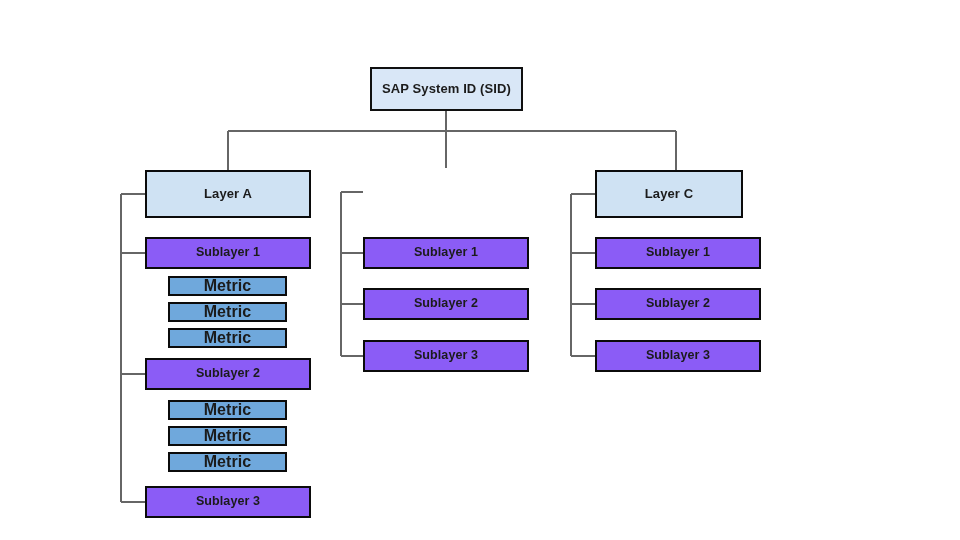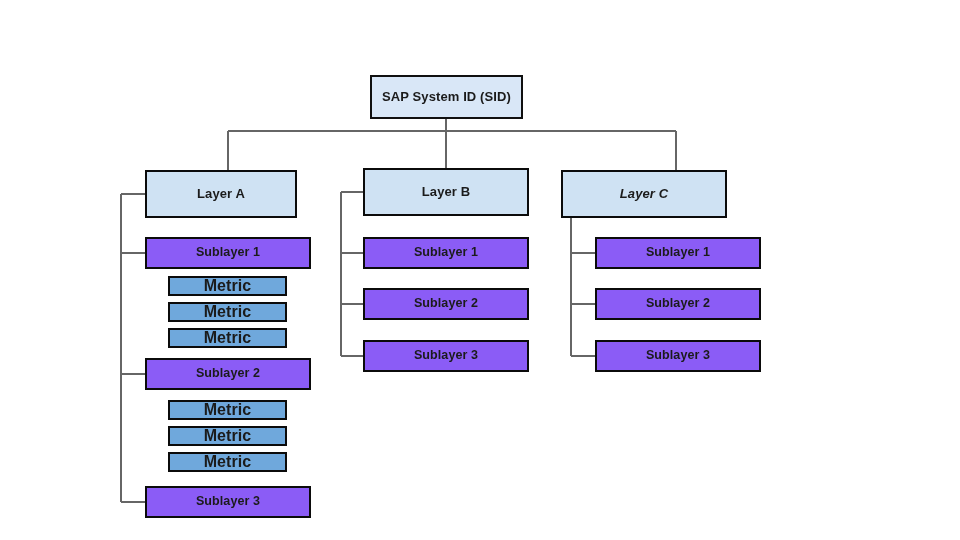--- a/index.html
+++ b/index.html
@@ -83,41 +83,40 @@
       <path d="M341,356 L363,356"></path>
 
       <path d="M571,194 L571,356"></path>
       <path d="M571,194 L595,194"></path>
       <path d="M571,253 L595,253"></path>
       <path d="M571,304 L595,304"></path>
       <path d="M571,356 L595,356"></path>
     </g>
   </svg>
 
-  <div class="node root" style="left:370px; top:75px; width:153px; height:44px;text-align:center;">SAP System ID (SID)</div>
+  <div class="node root" style="left:370px; top:67px; width:153px; height:44px;text-align:center;">SAP System ID (SID)</div>
 
-  <div class="node layer" style="left:145px; top:170px; width:152px; height:48px;">Layer A</div>
+  <div class="node layer" style="left:145px; top:170px; width:166px; height:48px;">Layer A</div>
 
   <div class="node sublayer" style="left:145px; top:237px; width:166px; height:32px;">Sublayer 1</div>
   <div class="node metric" style="left:168px; top:276px; width:119px; height:20px;">Metric</div>
   <div class="node metric" style="left:168px; top:302px; width:119px; height:20px;">Metric</div>
   <div class="node metric" style="left:168px; top:328px; width:119px; height:20px;">Metric</div>
 
   <div class="node sublayer" style="left:145px; top:358px; width:166px; height:32px;">Sublayer 2</div>
   <div class="node metric" style="left:168px; top:400px; width:119px; height:20px;">Metric</div>
   <div class="node metric" style="left:168px; top:426px; width:119px; height:20px;">Metric</div>
   <div class="node metric" style="left:168px; top:452px; width:119px; height:20px;">Metric</div>
 
   <div class="node sublayer" style="left:145px; top:486px; width:166px; height:32px;">Sublayer 3</div>
 
-  <div class="node layer" style="left:363px; top:168px; width:166px; height:48px;">Layer B</div>
 
   <div class="node sublayer" style="left:363px; top:237px; width:166px; height:32px;">Sublayer 1</div>
   <div class="node sublayer" style="left:363px; top:288px; width:166px; height:32px;">Sublayer 2</div>
   <div class="node sublayer" style="left:363px; top:340px; width:166px; height:32px;">Sublayer 3</div>
 
-  <div class="node layer" style="left:561px; top:170px; width:166px; height:48px;font-style:italic;">Layer C</div>
+  <div class="node layer" style="left:595px; top:170px; width:148px; height:48px;">Layer C</div>
 
   <div class="node sublayer" style="left:595px; top:237px; width:166px; height:32px;">Sublayer 1</div>
   <div class="node sublayer" style="left:595px; top:288px; width:166px; height:32px;">Sublayer 2</div>
   <div class="node sublayer" style="left:595px; top:340px; width:166px; height:32px;">Sublayer 3</div>
 
 </div>
 
 </body></html>

